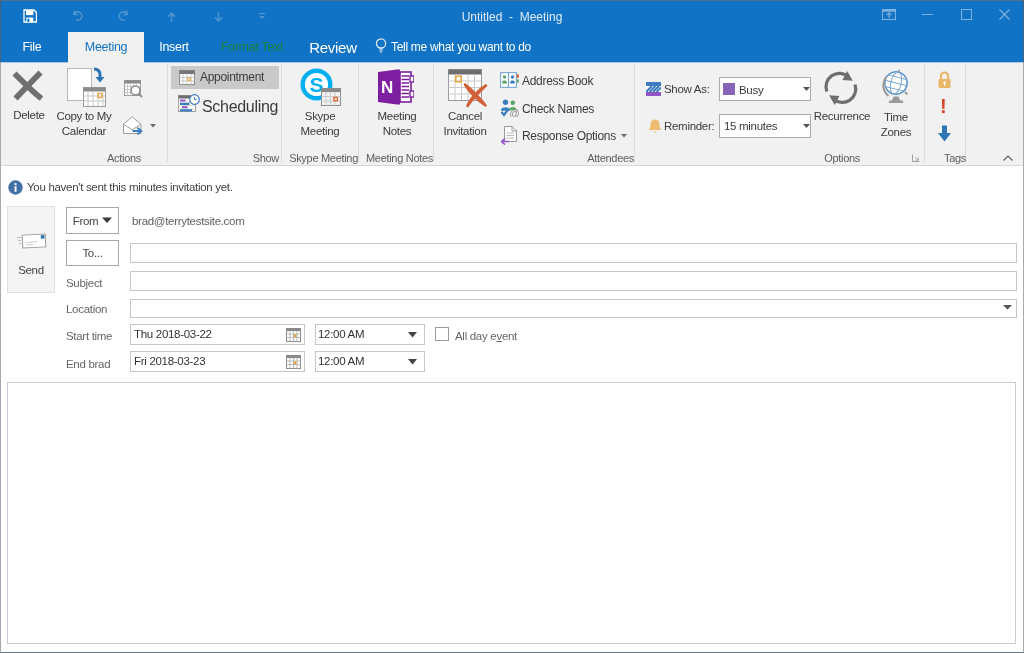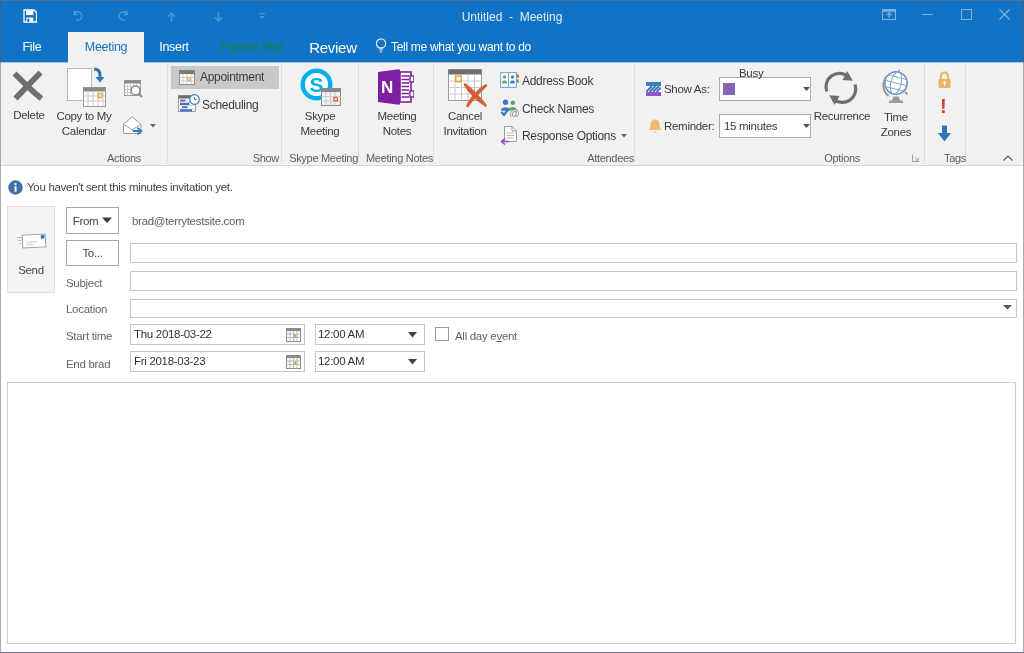--- a/index.html
+++ b/index.html
@@ -134,21 +134,21 @@
   <rect x="0.5" y="1.5" width="17" height="16" fill="#fff" stroke="#9b9b9b"></rect>
   <rect x="0.5" y="1.5" width="17" height="3" fill="#6e6e6e"></rect>
   <path d="M0.5 8 H17.5 M0.5 11.5 H17.5 M0.5 15 H17.5" stroke="#dadada"></path>
   <rect x="2" y="5.5" width="5.5" height="2" fill="#9354c7"></rect>
   <rect x="2" y="8.8" width="9.5" height="2.2" fill="#3a7ebf"></rect>
   <rect x="4" y="12.2" width="5.5" height="2" fill="#9354c7"></rect>
   <rect x="2" y="15.2" width="12" height="2.2" fill="#3a7ebf"></rect>
   <circle cx="16.5" cy="5.5" r="4.8" fill="#fff" stroke="#3a7ebf" stroke-width="1.2"></circle>
   <path d="M16.5 3.2 V5.7 H18.7" fill="none" stroke="#3a7ebf" stroke-width="1"></path>
 </svg>
-<div class="lbl" style="left:202px;top:98px;font-size:12px;color:#3b3b3b">Scheduling</div>
+<div class="lbl" style="left:202px;top:98px;font-size:16px;color:#3b3b3b">Scheduling</div>
 <div class="grplbl" style="left:171px;width:108px">Show</div>
 
 <svg class="abs" style="left:300px;top:68px" width="42" height="40" viewBox="0 0 42 40">
   <circle cx="16.5" cy="16.5" r="13.8" fill="#fff" stroke="#00aff0" stroke-width="4.4"></circle>
   <text x="16.5" y="24" font-family="Liberation Sans" font-size="21" font-weight="bold" fill="#00aff0" text-anchor="middle" letter-spacing="0">S</text>
   <g>
     <rect x="21.5" y="20.5" width="19" height="17" fill="#f3f3f3" stroke="#8a8a8a"></rect>
     <rect x="21.5" y="20.5" width="19" height="3.6" fill="#8a8a8a"></rect>
     <path d="M26 24 V37.5 M30.5 24 V37.5 M35 24 V37.5 M21.5 28.5 H40.5 M21.5 33 H40.5" stroke="#c9c9c9"></path>
     <rect x="33.8" y="29.5" width="3.6" height="3.4" fill="none" stroke="#e8622d" stroke-width="1.2"></rect>
@@ -215,21 +215,21 @@
 
 <svg class="abs" style="left:646px;top:82px" width="15" height="14" viewBox="0 0 15 14">
   <rect x="0" y="0" width="15" height="4" fill="#3d7dbf"></rect>
   <rect x="0" y="4" width="15" height="6" fill="#fff"></rect>
   <path d="M0 10 L6 4 M3.5 10 L9.5 4 M7 10 L13 4 M10.5 10 L15 5.5" stroke="#3d7dbf" stroke-width="2"></path>
   <rect x="0" y="10" width="15" height="4" fill="#9354c7"></rect>
 </svg>
 <div class="lbl" style="left:664px;top:83px;color:#3b3b3b">Show As:</div>
 <div class="field" style="left:719px;top:77px;width:92px;height:24px;border-color:#ababab"></div>
 <div class="abs" style="left:723px;top:83px;width:12px;height:12px;background:#8764b8"></div>
-<div class="lbl" style="left:739px;top:67px;color:#3b3b3b">Busy</div>
+<div class="lbl" style="left:739px;top:84px;color:#3b3b3b">Busy</div>
 <svg class="abs" style="left:803px;top:87px" width="7" height="4.5" viewBox="0 0 7 4.5">
     <path d="M0 0 L3.5 4 L7 0 Z" fill="#555"></path>
   </svg>
 <svg class="abs" style="left:648px;top:119px" width="14" height="15" viewBox="0 0 14 15">
   <path d="M7 0.5 c3 0 4.5 2 4.5 5 c0 3 1 4.5 2 5.5 H0.5 c1-1 2-2.5 2-5.5 c0-3 1.5-5 4.5-5 Z" fill="#eebb72"></path>
   <path d="M5.5 12.5 c0 1.5 3 1.5 3 0 Z" fill="#eebb72"></path>
 </svg>
 <div class="lbl" style="left:664px;top:120px;color:#3b3b3b">Reminder:</div>
 <div class="field" style="left:719px;top:114px;width:92px;height:24px;border-color:#ababab"></div>
 <div class="lbl" style="left:724px;top:120px;color:#3b3b3b">15 minutes</div>

